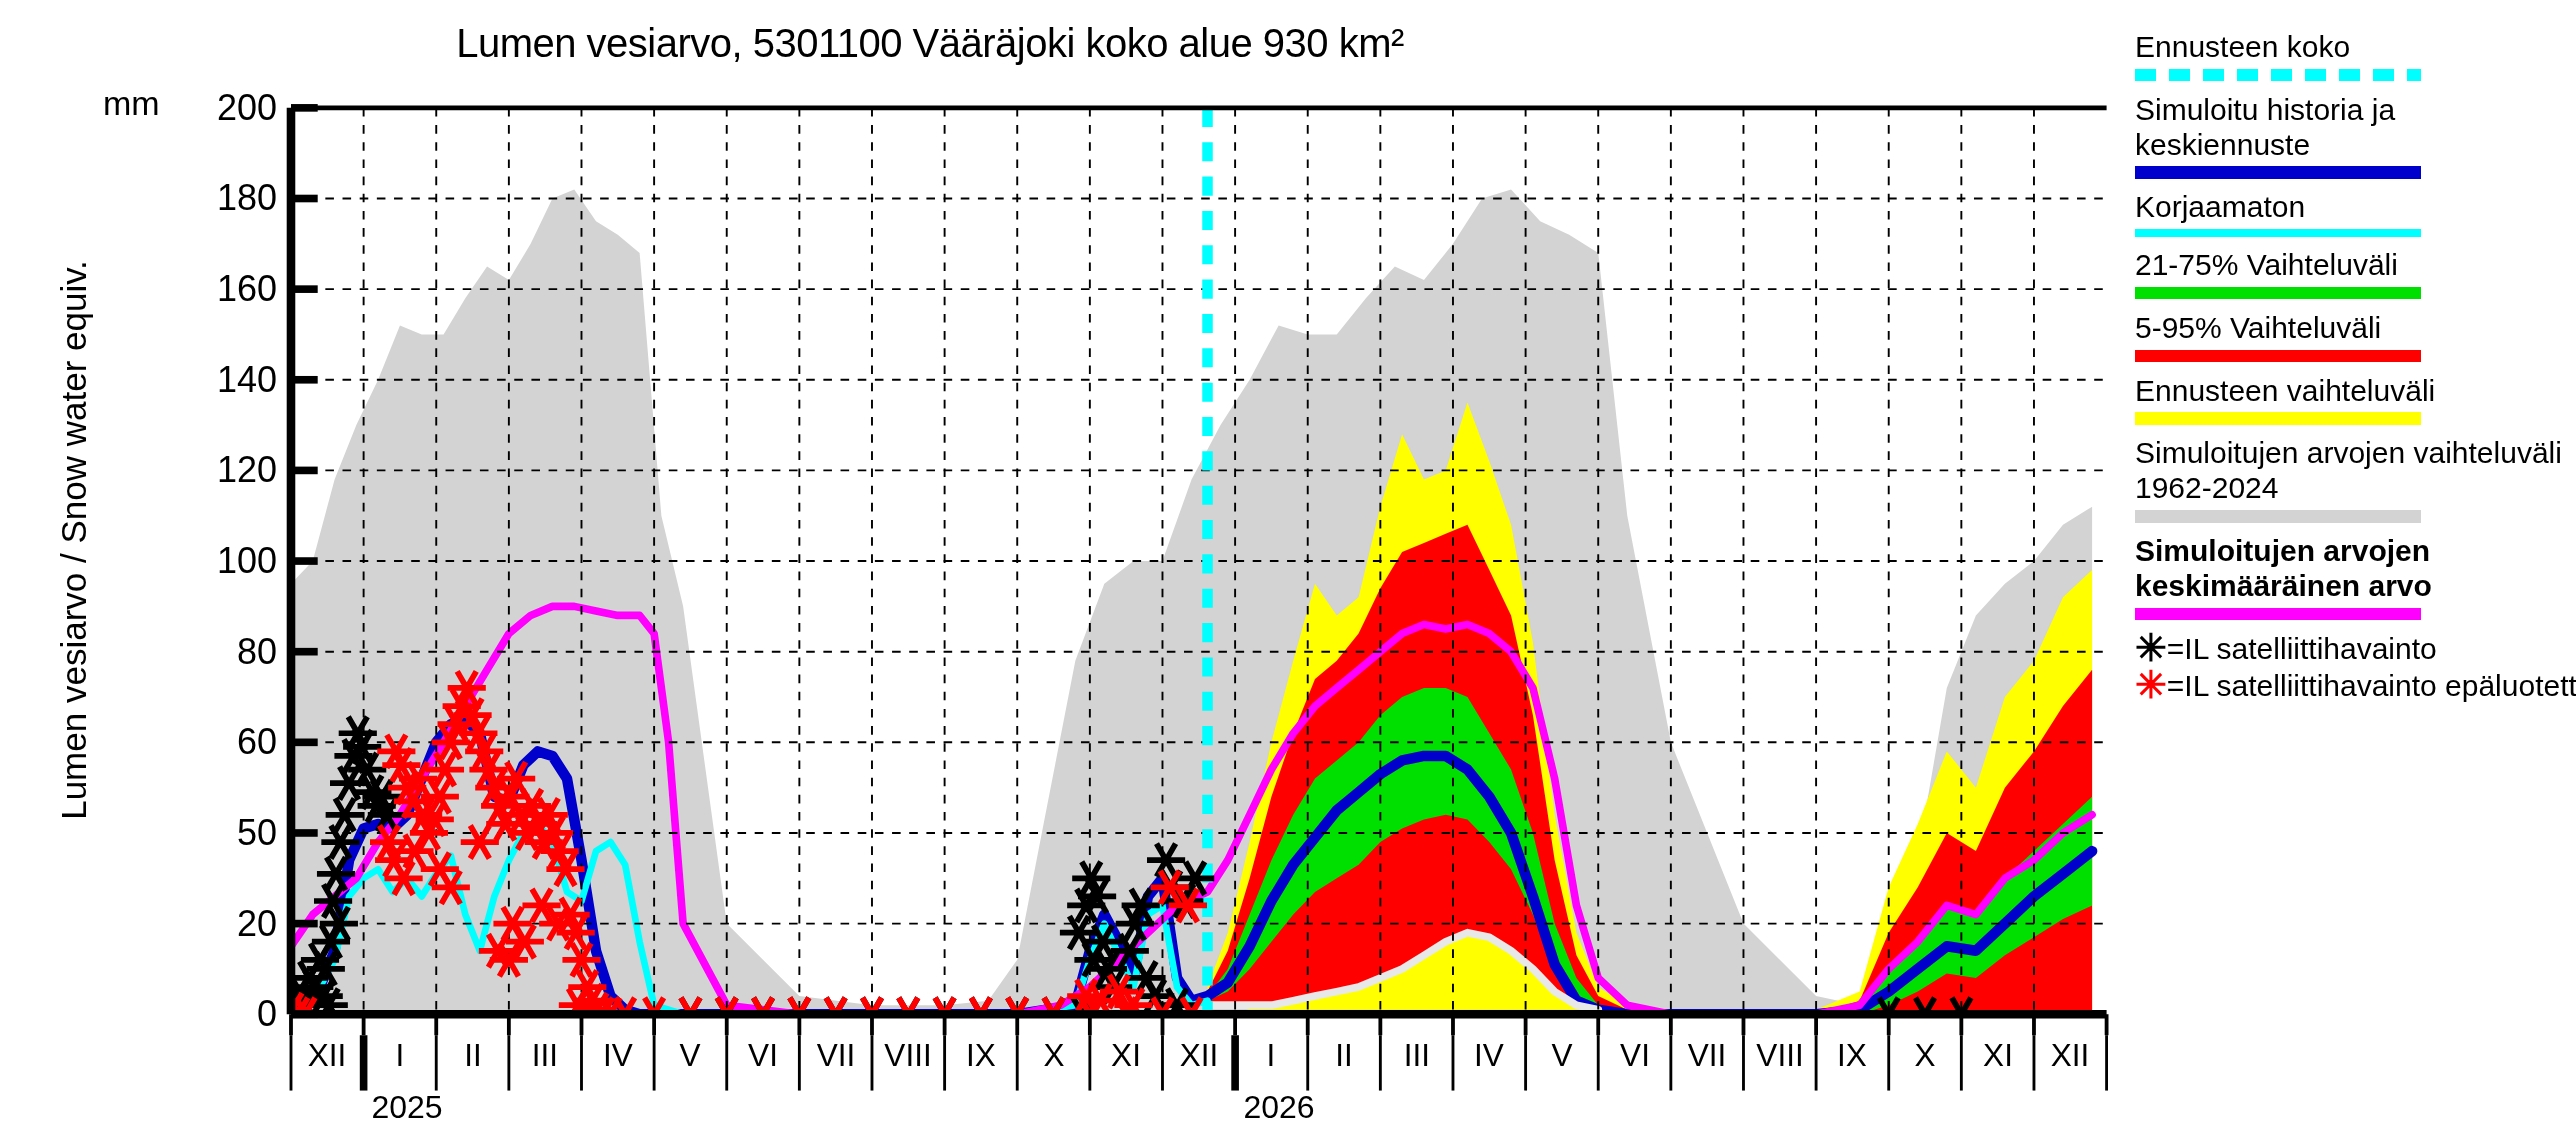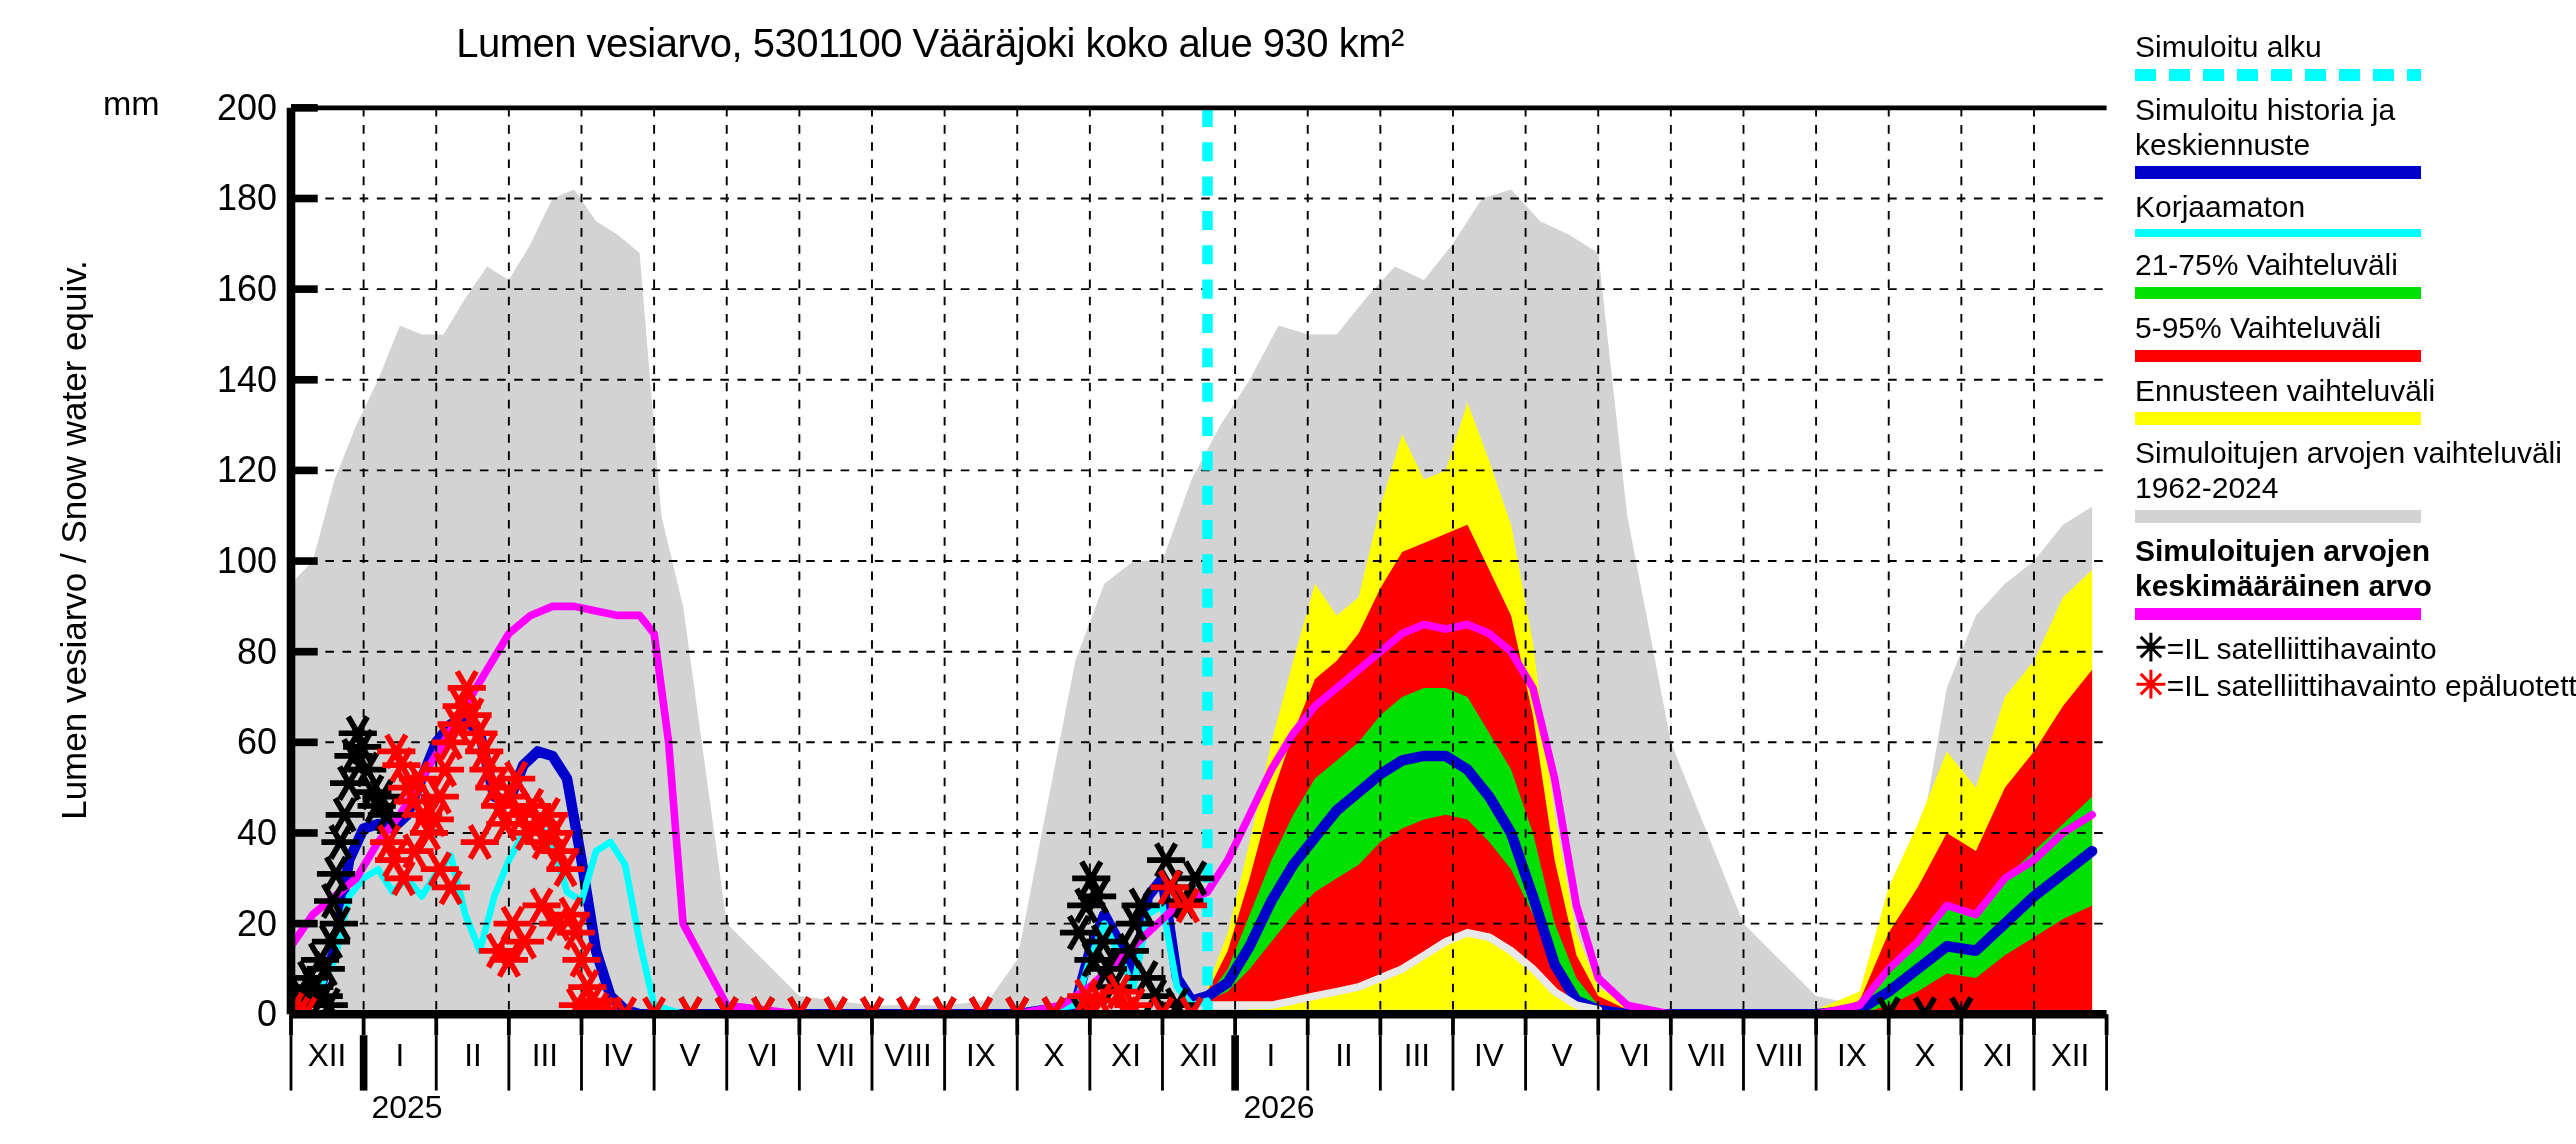--- a/index.html
+++ b/index.html
@@ -31,21 +31,21 @@
 
 <div id="root">
 
   <div class="title">Lumen vesiarvo, 5301100 Vääräjoki koko alue 930 km²</div>
   <div class="unit-mm">mm</div>
   <div class="ylabel">Lumen vesiarvo / Snow water equiv.</div>
 
   <div id="yticks">
       <div class="ytick" style="top: 1014px;">0</div>
       <div class="ytick" style="top: 924px;">20</div>
-      <div class="ytick" style="top: 833px;">40</div>
+      <div class="ytick" style="top: 833px;">50</div>
       <div class="ytick" style="top: 742px;">60</div>
       <div class="ytick" style="top: 652px;">80</div>
       <div class="ytick" style="top: 561px;">100</div>
       <div class="ytick" style="top: 470px;">120</div>
       <div class="ytick" style="top: 380px;">140</div>
       <div class="ytick" style="top: 289px;">160</div>
       <div class="ytick" style="top: 198px;">180</div>
       <div class="ytick" style="top: 108px;">200</div>
     </div>
 
@@ -311,21 +311,21 @@
         <line x1="1903.52" y1="1085" x2="1903.52" y2="1143" stroke="#000" stroke-width="3"></line>
         <line x1="1979.64" y1="1085" x2="1979.64" y2="1143" stroke="#000" stroke-width="3"></line>
         <line x1="2055.76" y1="1085" x2="2055.76" y2="1143" stroke="#000" stroke-width="3"></line>
         <line x1="2131.88" y1="1085" x2="2131.88" y2="1143" stroke="#000" stroke-width="3"></line>
         <line x1="2208" y1="1085" x2="2208" y2="1143" stroke="#000" stroke-width="3"></line>
       </g>
     </svg>
 
   <div class="legend" id="legend">
       <div class="lg-row">
-        <div class="lg-txt" style="white-space: normal;">Simuloitu alku</div>
+        <div class="lg-txt" style="white-space: normal;">Ennusteen koko</div>
         <div class="lg-dashed"></div>
       </div>
       <div class="lg-row">
         <div class="lg-txt" style="white-space: normal;">Simuloitu historia ja keskiennuste</div>
         <div class="lg-swatch" style="background: rgb(0, 0, 204);"></div>
       </div>
       <div class="lg-row">
         <div class="lg-txt" style="white-space: normal;">Korjaamaton</div>
         <div class="lg-swatch" style="background: rgb(0, 255, 255); height: 7.6px;"></div>
       </div>

